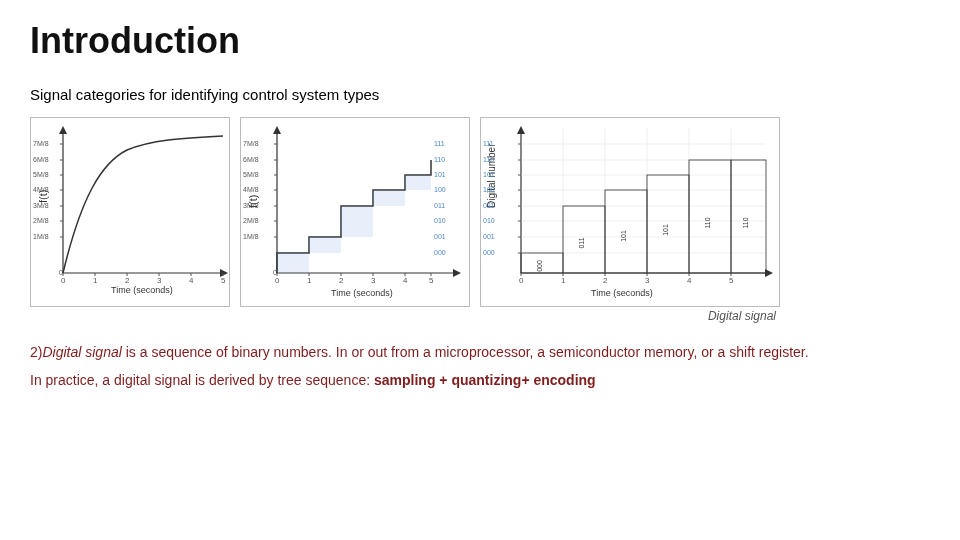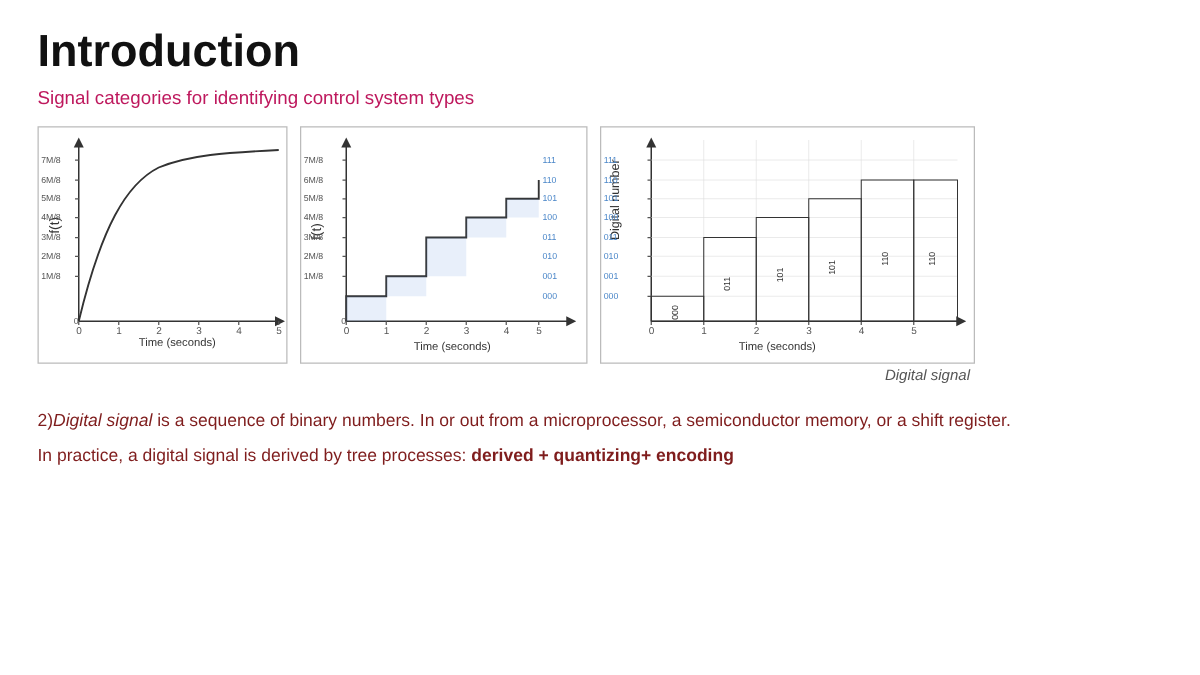--- a/index.html
+++ b/index.html
@@ -13,26 +13,26 @@
     }
     .page {
       width: 960px;
       height: 540px;
       padding: 20px 30px;
       position: relative;
     }
     .title {
       font-size: 36px;
       font-weight: bold;
-      margin-bottom: 8px;
+      margin-bottom: 24px;
       color: #111;
     }
     .subtitle {
       font-size: 15px;
-      color: #be185d;
+      color: #000000;
       margin-bottom: 14px;
     }
     .charts-row {
       display: flex;
       align-items: flex-start;
       gap: 10px;
       margin-bottom: 18px;
     }
     .chart-box {
       border: 1px solid #bbb;
@@ -287,16 +287,16 @@
       </div>
       <div class="digital-label">Digital signal</div>
     </div>
   </div>
 
   <div class="text-section">
     <p>
       <span>2)</span><span class="italic-text">Digital signal</span><span> is a sequence of binary numbers. In or out from a microprocessor, a semiconductor memory, or a shift register.</span>
     </p>
     <p>
-      <span>In practice, a digital signal is derived by tree processes:  </span><span class="bold-text">derived + quantizing+ encoding</span>
+      <span>In practice, a digital signal is derived by tree sequence:  </span><span class="bold-text">sampling + quantizing+ encoding</span>
     </p>
   </div>
 </div>
 
 </body></html>

